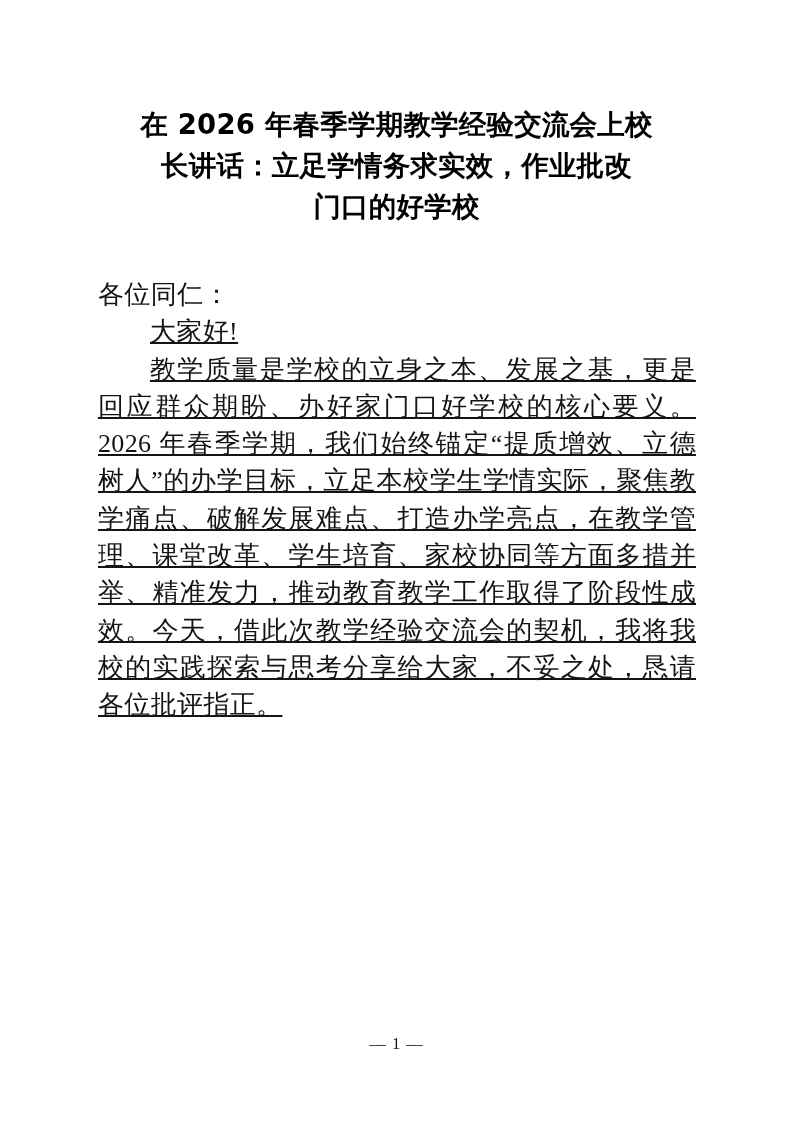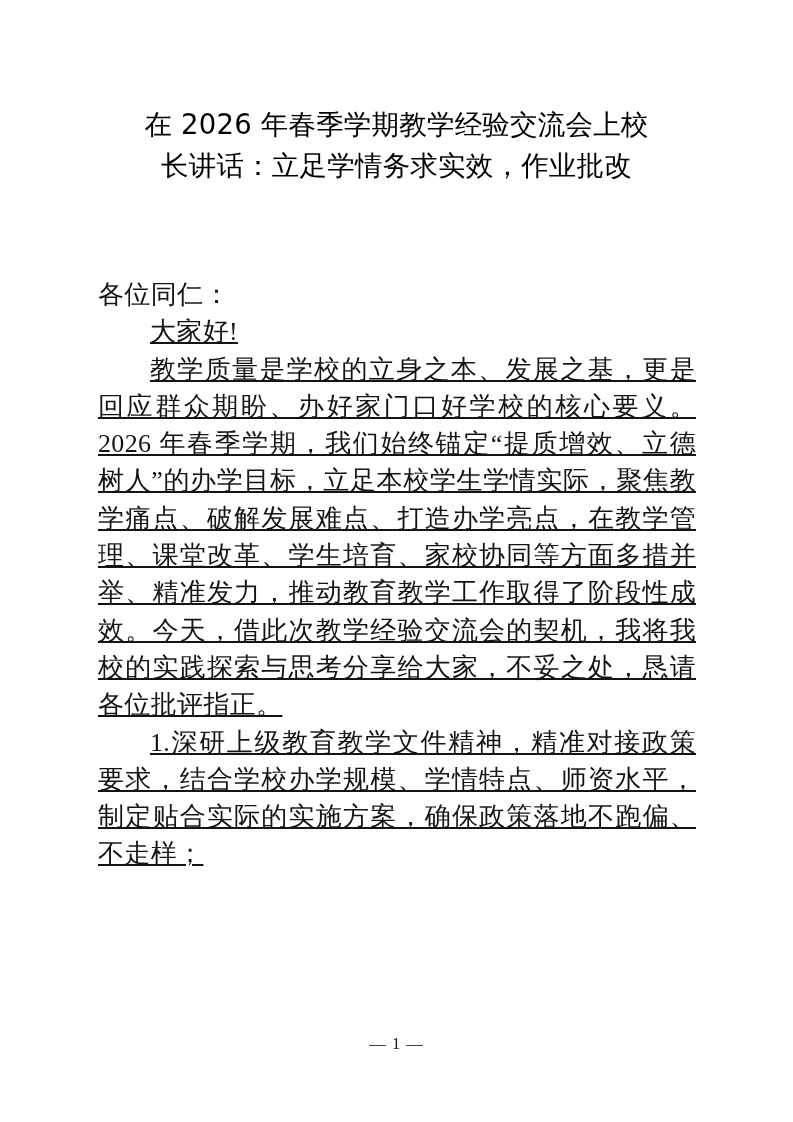--- a/index.html
+++ b/index.html
@@ -27,21 +27,21 @@
   }
 
   
   .doc-title {
     position: absolute;
     left: 104px;
     top: 104px;
     width: 585px;
     text-align: center;
     font-family: "DejaVu Sans", "Liberation Sans", sans-serif;
-    font-weight: 400;
+    font-weight: 700;
     font-size: 27.5px;
     line-height: 41px;
     letter-spacing: 0.2px;
     color: #000000;
   }
   .doc-title .tline {
     display: block;
     white-space: nowrap;
   }
 
@@ -86,24 +86,24 @@
   }
 </style>
 </head>
 <body>
 
 <div class="page">
 
   <div class="doc-title">
     <span class="tline">在 2026 年春季学期教学经验交流会上校</span>
     <span class="tline">长讲话：立足学情务求实效，作业批改</span>
+    <span class="tline">门口的好学校</span>
   </div>
 
   <div class="body-area">
     <p class="para salutation">各位同仁：</p>
     <p class="para indent">大家好!</p>
     <p class="para indent">教学质量是学校的立身之本、发展之基，更是回应群众期盼、办好家门口好学校的核心要义。2026 年春季学期，我们始终锚定“提质增效、立德树人”的办学目标，立足本校学生学情实际，聚焦教学痛点、破解发展难点、打造办学亮点，在教学管理、课堂改革、学生培育、家校协同等方面多措并举、精准发力，推动教育教学工作取得了阶段性成效。今天，借此次教学经验交流会的契机，我将我校的实践探索与思考分享给大家，不妥之处，恳请各位批评指正。</p>
-    <p class="para indent">1.深研上级教育教学文件精神，精准对接政策要求，结合学校办学规模、学情特点、师资水平，制定贴合实际的实施方案，确保政策落地不跑偏、不走样；</p>
   </div>
 
   <div class="page-footer">— 1 —</div>
 
 </div>
 
 </body></html>

